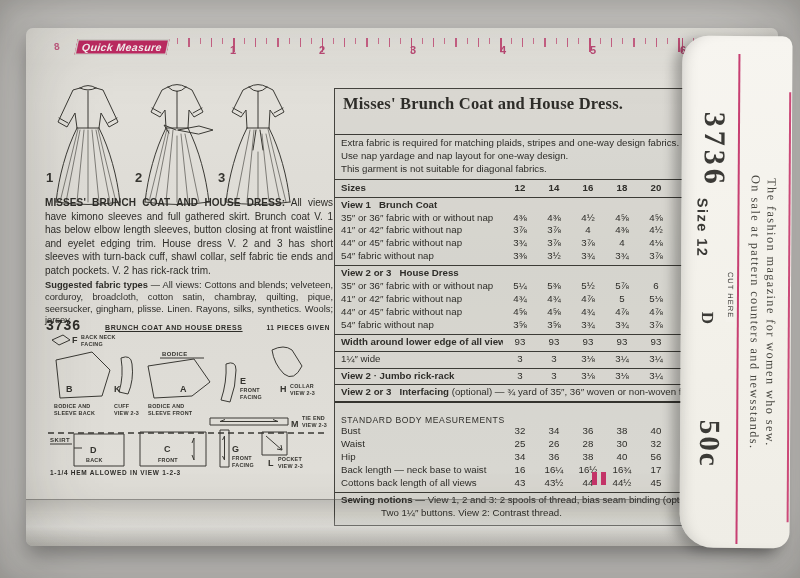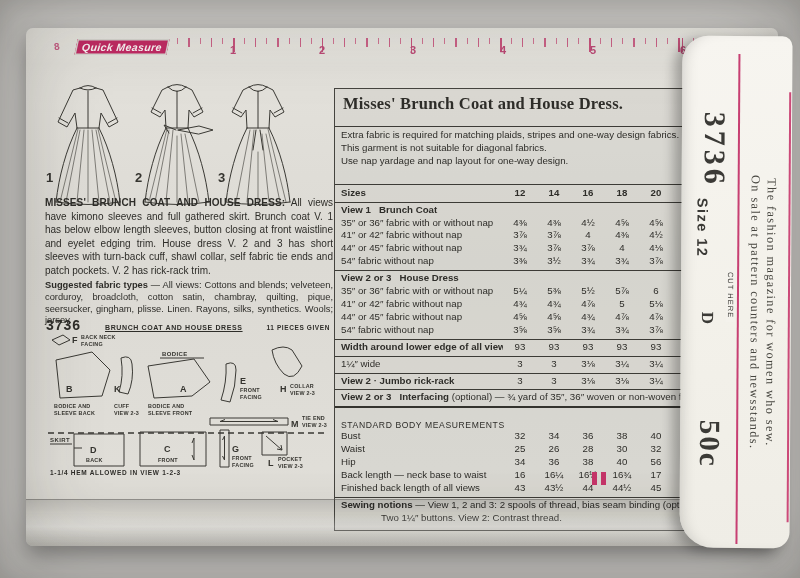--- a/index.html
+++ b/index.html
@@ -38,22 +38,22 @@
   .pieces-head{position:absolute;left:20px;top:289px;width:284px;display:flex;align-items:baseline;}
   .pnum{font-size:14px;font-weight:bold;letter-spacing:1px;}
   .ptitle{flex:1;text-align:center;font-size:7px;font-weight:bold;letter-spacing:.6px;text-decoration:underline;}
   .pcount{font-size:6.5px;font-weight:bold;letter-spacing:.6px;}
   .pieces-svg{position:absolute;left:18px;top:302px;}
   .hem{position:absolute;left:24px;top:441px;font-size:6.5px;font-weight:bold;letter-spacing:.7px;}
   
   .yard{position:absolute;left:308px;top:60px;width:360px;border:1.3px solid #45443f;
         background:rgba(200,198,192,.30);padding-bottom:5px;}
   .yt{font-family:"Liberation Serif",serif;font-weight:bold;font-size:16.5px;letter-spacing:.2px;
-      padding:5px 8px 12px;border-bottom:1.7px solid #3c3b36;}
-  .notes{padding:2px 0 16px;border-bottom:1.6px solid #3c3b36;}
+      padding:5px 8px 20px;border-bottom:1.7px solid #3c3b36;}
+  .notes{padding:2px 0 3px;border-bottom:1.6px solid #3c3b36;}
   .trow{display:flex;align-items:baseline;padding:0 22px 0 6px;font-size:9.7px;line-height:12.9px;}
   .bleed{padding-right:0;white-space:nowrap;overflow:hidden;}
   .tlabel{flex:1;white-space:nowrap;overflow:hidden;}
   .tv{width:34px;flex:none;text-align:center;}
   .bold{font-weight:bold;}
   .rule{border-top:1.4px solid #3c3b36;margin:2px 0 1px;}
   .rule.thick{border-top:2.6px solid #34332e;}
   .bodyhead{font-size:8.6px;letter-spacing:.6px;padding:11px 6px 0;}
   .indent{padding-left:46px;}
   
@@ -204,22 +204,22 @@
         <text class="ps" x="234" y="131" stroke="none">POCKET</text>
         <text class="ps" x="234" y="138" stroke="none">VIEW 2-3</text>
       </svg>
     </div>
     <div class="hem">1-1/4 HEM ALLOWED IN VIEW 1-2-3</div>
 
     <div class="yard">
       <div class="yt">Misses' Brunch Coat and House Dress.</div>
       <div class="notes">
         <div class="trow bleed" style="display:block">Extra fabric is required for matching plaids, stripes and one-way design fabrics.</div>
+        <div class="trow bleed" style="display:block">Use nap yardage and nap layout for one-way design.</div>
         <div class="trow bleed" style="display:block">This garment is not suitable for diagonal fabrics.</div>
-        <div class="trow bleed" style="display:block">Use nap yardage and nap layout for one-way design.</div>
       </div>
       <div class="trow bold" style="padding-top:2px">
         <span class="tlabel">Sizes</span>
         <span class="tv">12</span>
         <span class="tv">14</span>
         <span class="tv">16</span>
         <span class="tv">18</span>
         <span class="tv">20</span>
       </div>
       <div class="rule"></div>
@@ -353,21 +353,21 @@
         </div>
       <div class="trow">
           <span class="tlabel">Back length — neck base to waist</span>
           <span class="tv">16</span>
           <span class="tv">16¼</span>
           <span class="tv">16½</span>
           <span class="tv">16¾</span>
           <span class="tv">17</span>
         </div>
       <div class="trow">
-          <span class="tlabel">Finished back length of all views</span>
+          <span class="tlabel">Cottons back length of all views</span>
           <span class="tv">43</span>
           <span class="tv">43½</span>
           <span class="tv">44</span>
           <span class="tv">44½</span>
           <span class="tv">45</span>
         </div>
       <div class="rule"></div>
       <div class="trow bleed">
           <span class="tlabel"><b>Sewing notions</b><span> — View 1, 2 and 3: 2 spools of thread, bias seam binding (opt.). View</span></span>
         </div>

